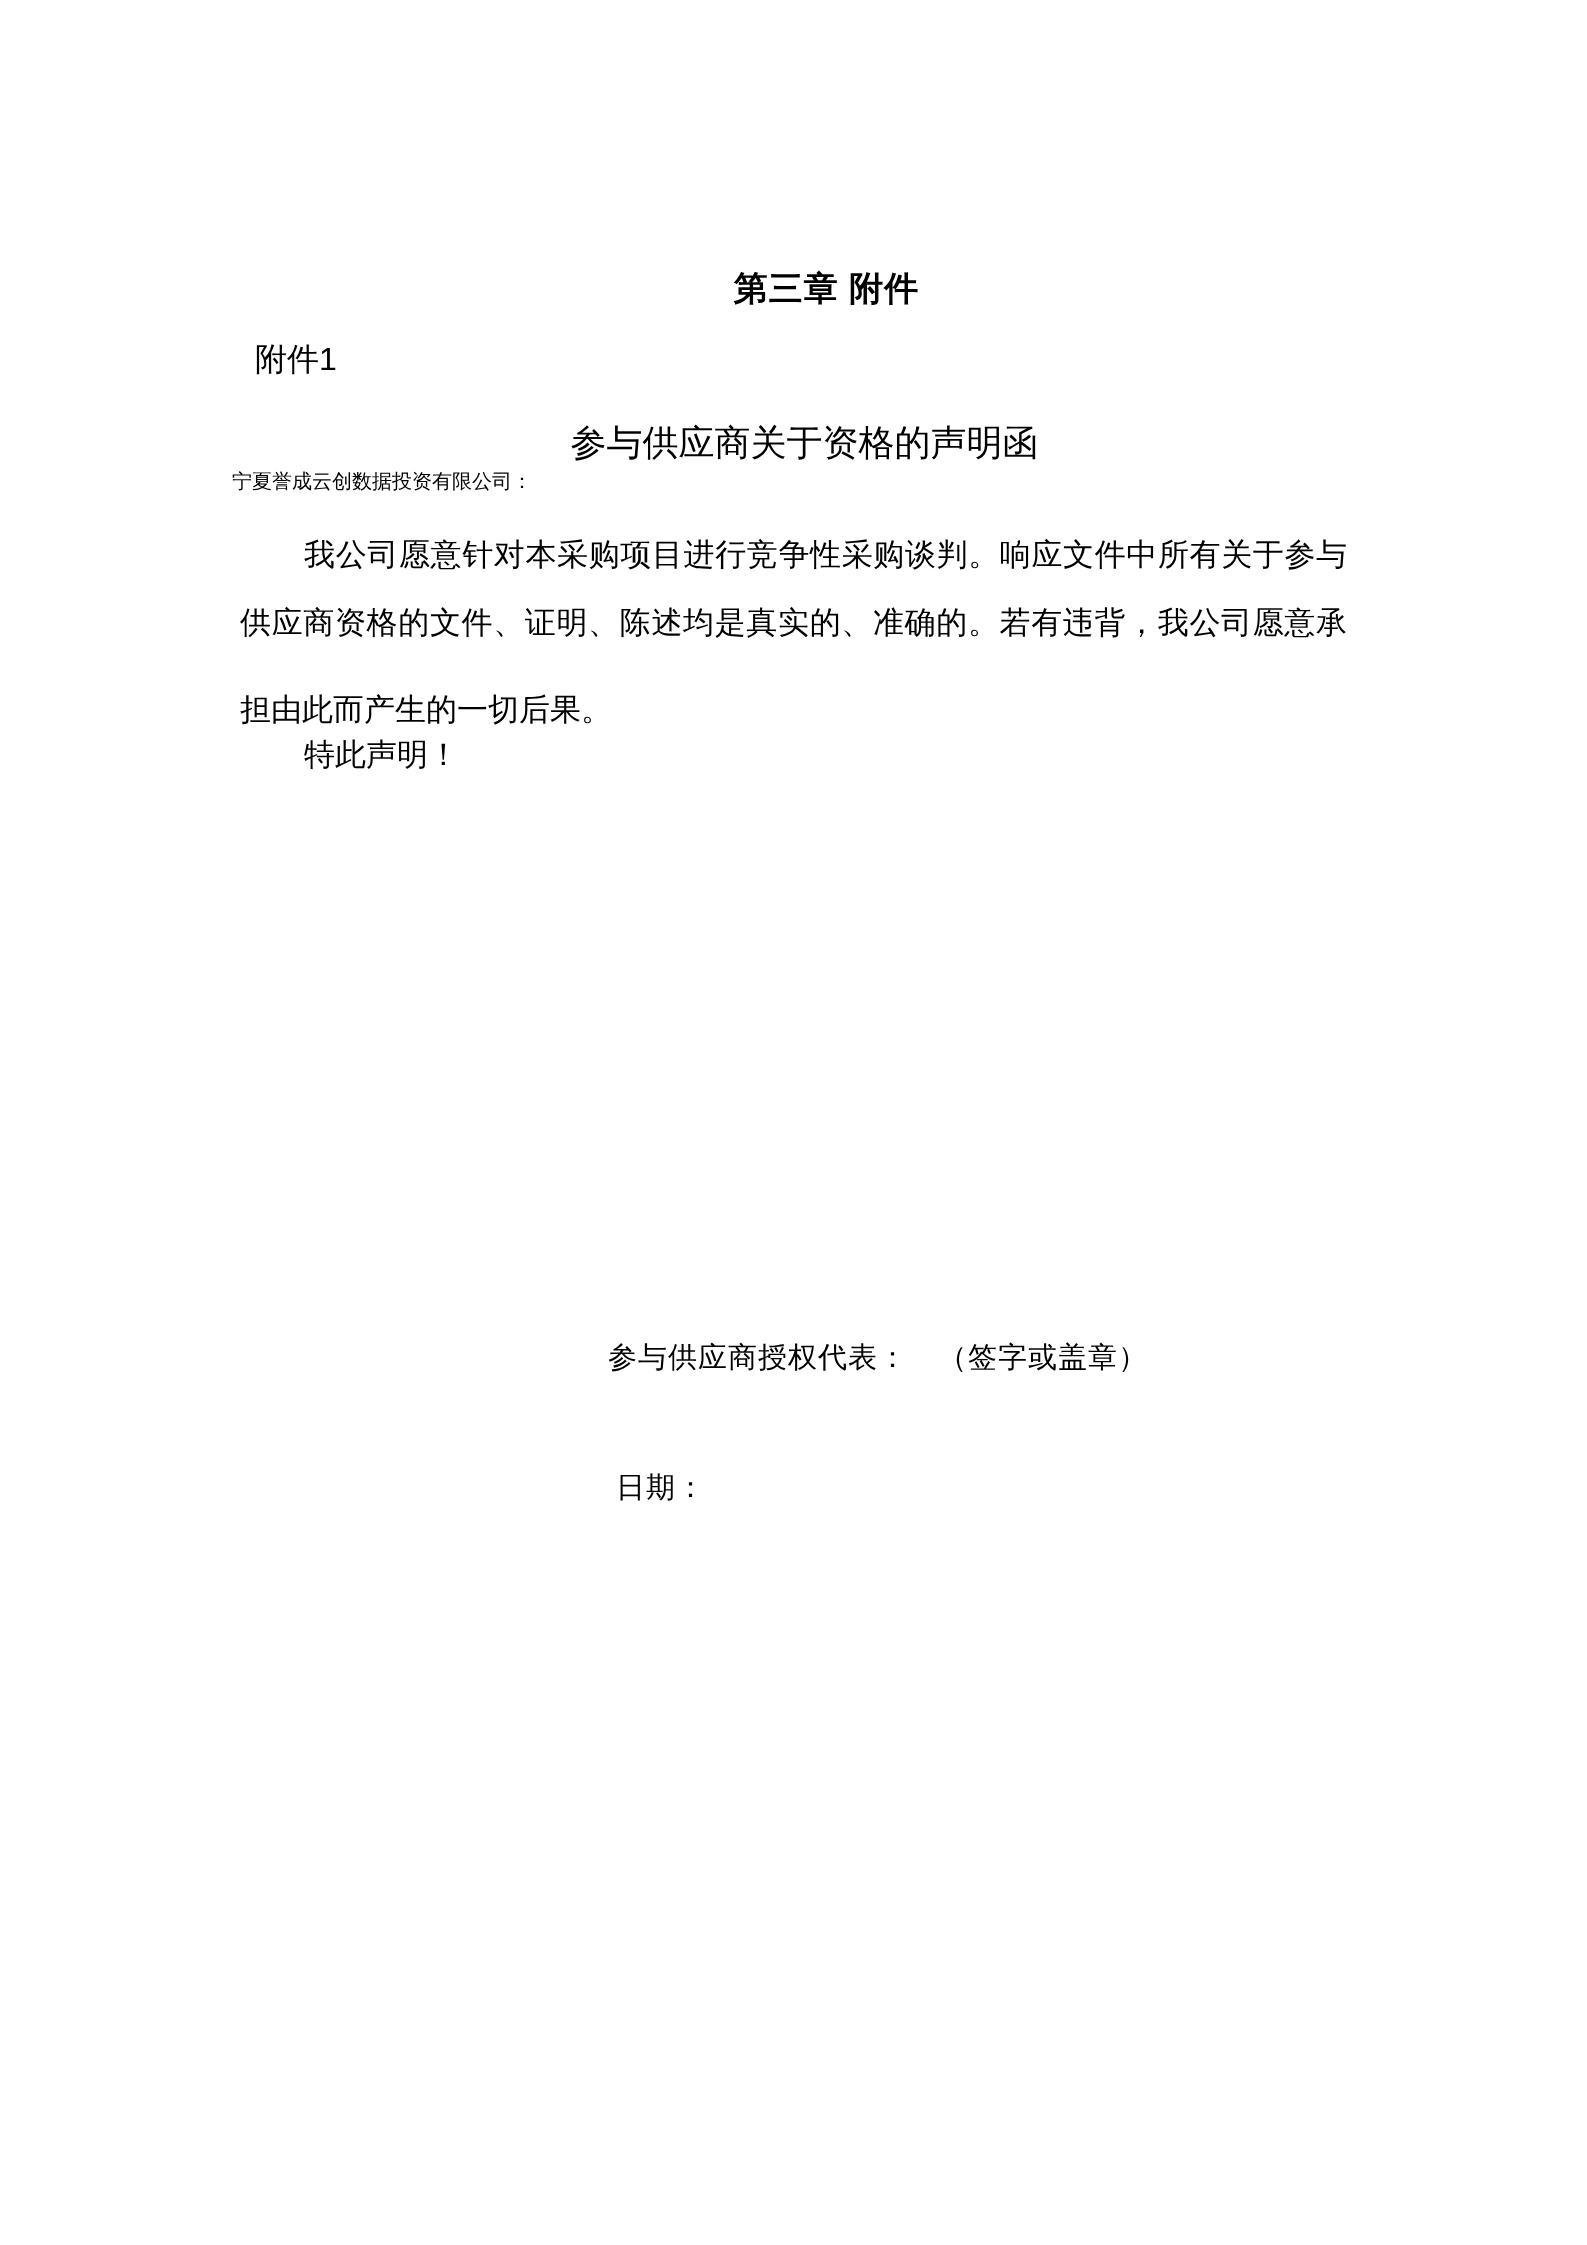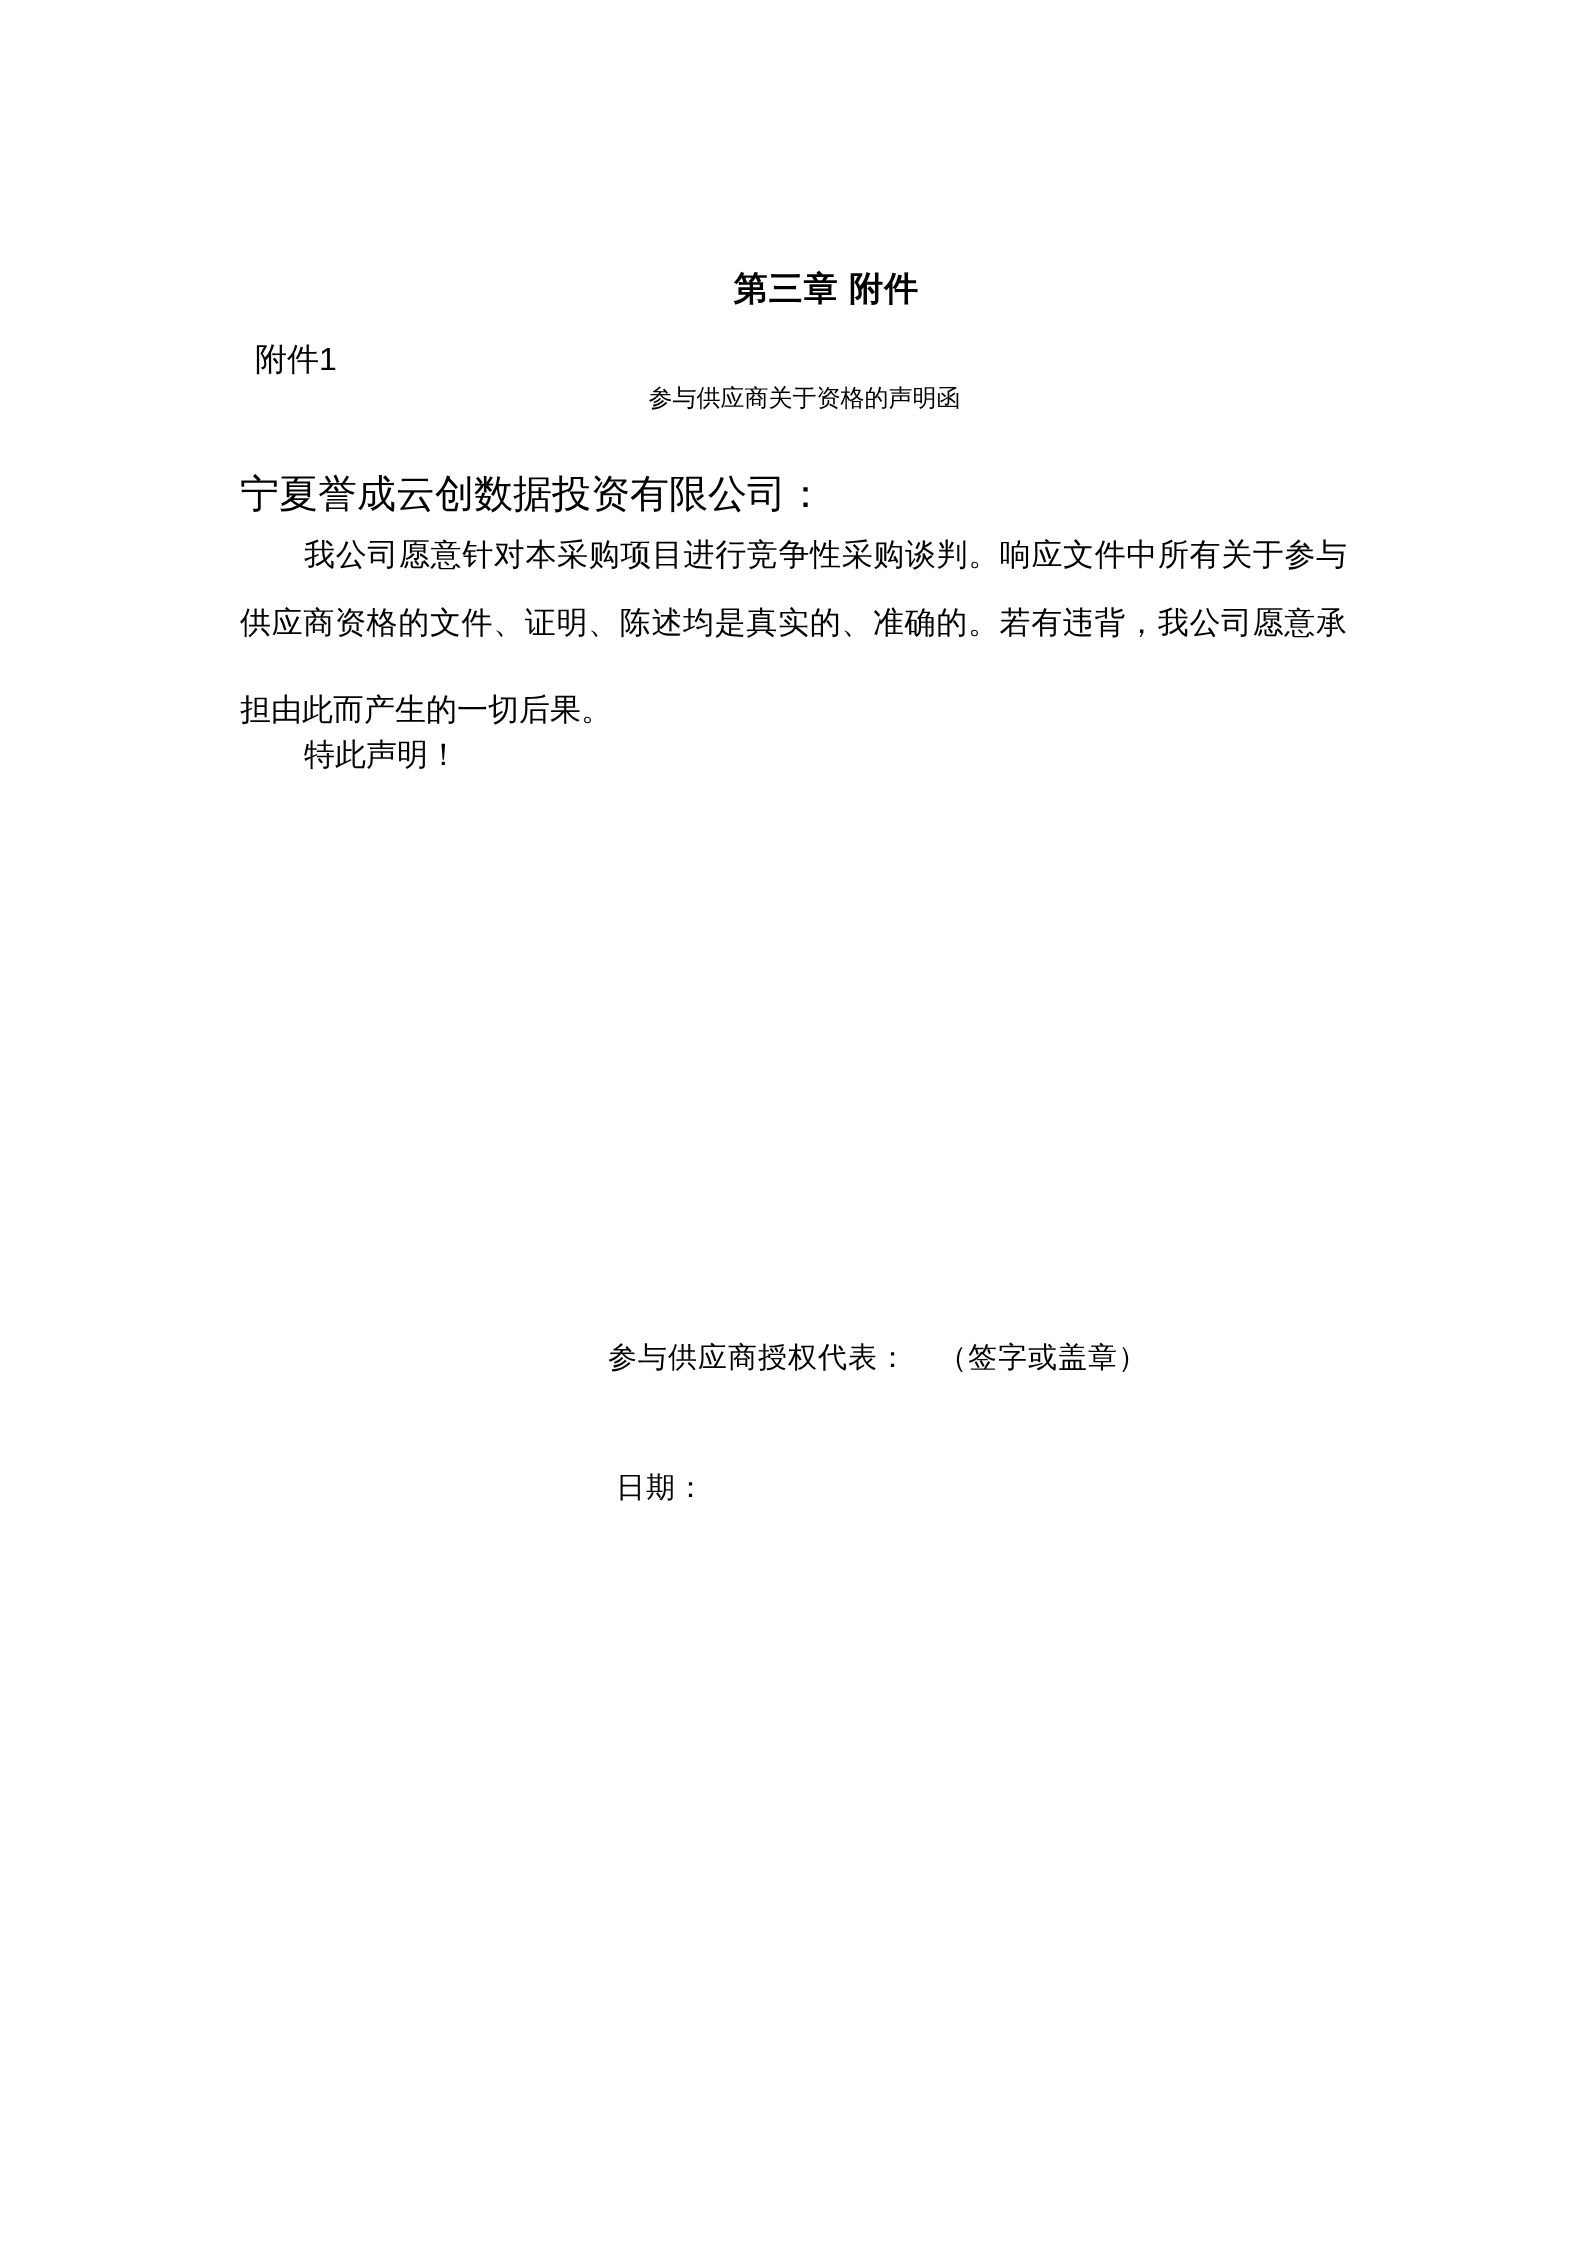--- a/index.html
+++ b/index.html
@@ -28,33 +28,33 @@
     font-size: 34px;
     font-weight: 700;
     letter-spacing: 1px;
   }
   .attachment-label {
     top: 338px;
     left: 255px;
     font-size: 32px;
   }
   .letter-title {
-    top: 382px;
+    top: 419px;
     left: 0;
     width: 1587px;
     padding-left: 22px;
     box-sizing: border-box;
     text-align: center;
-    font-size: 24px;
+    font-size: 36px;
   }
   .salutation {
     top: 468px;
-    left: 240px;
+    left: 232px;
     width: 1107px;
-    font-size: 39px;
+    font-size: 20px;
   }
   .body-line {
     left: 240px;
     width: 1107px;
     font-size: 31px;
   }
   .body-line.justified {
     text-align: justify;
     text-align-last: justify;
   }

